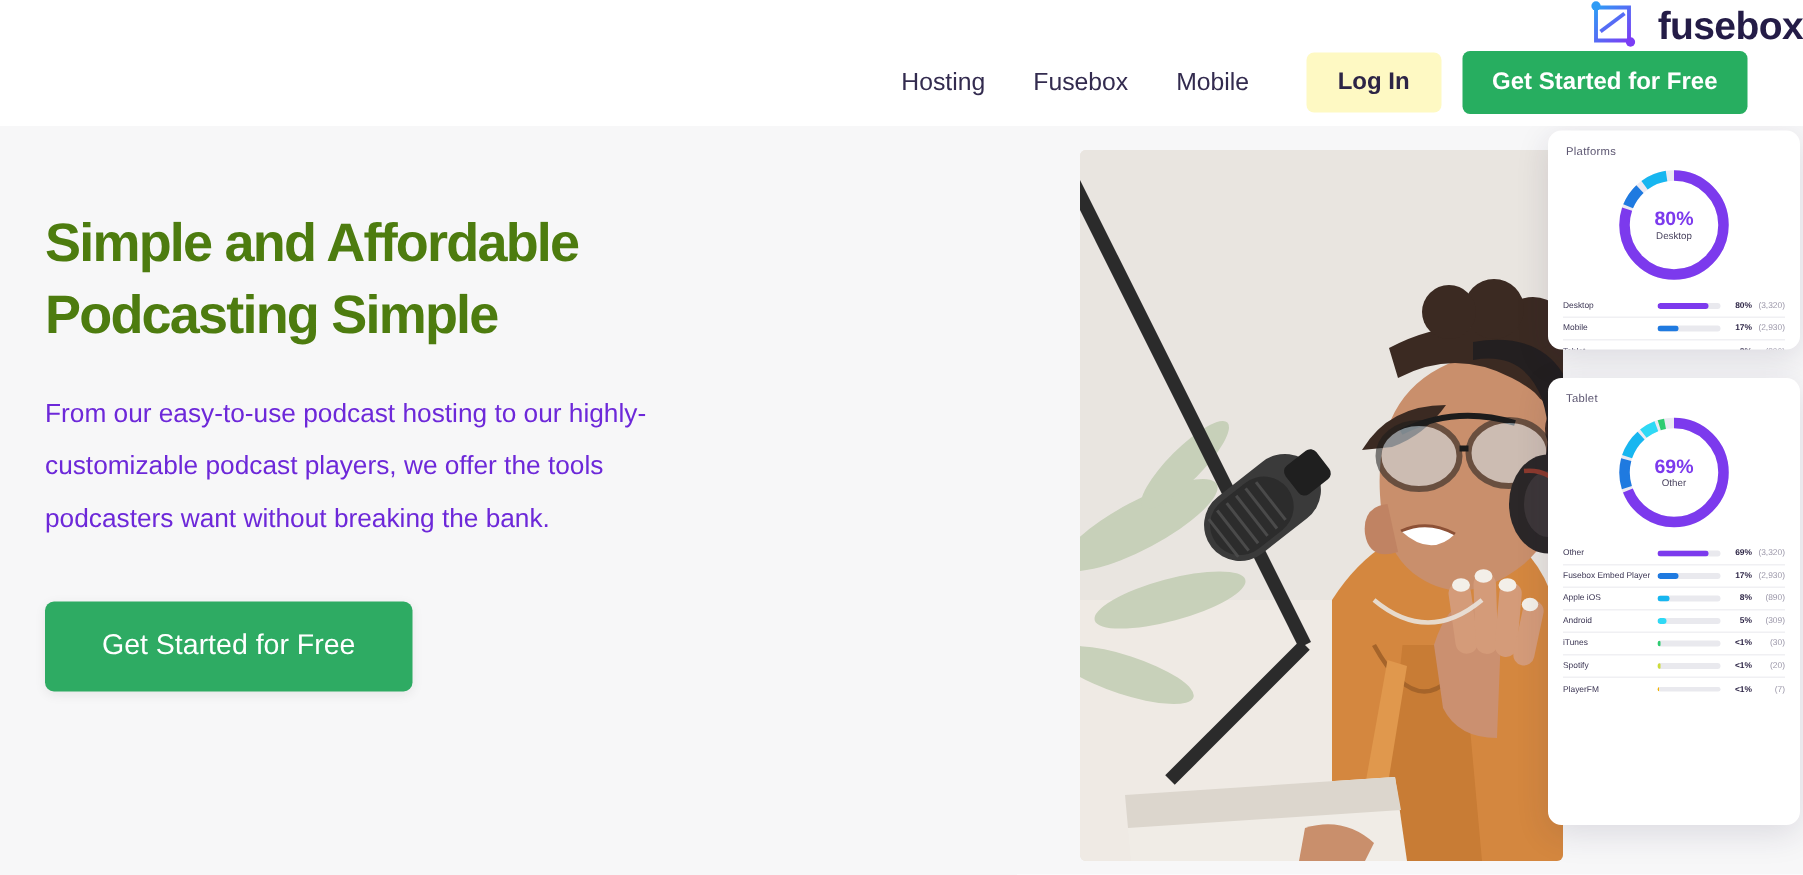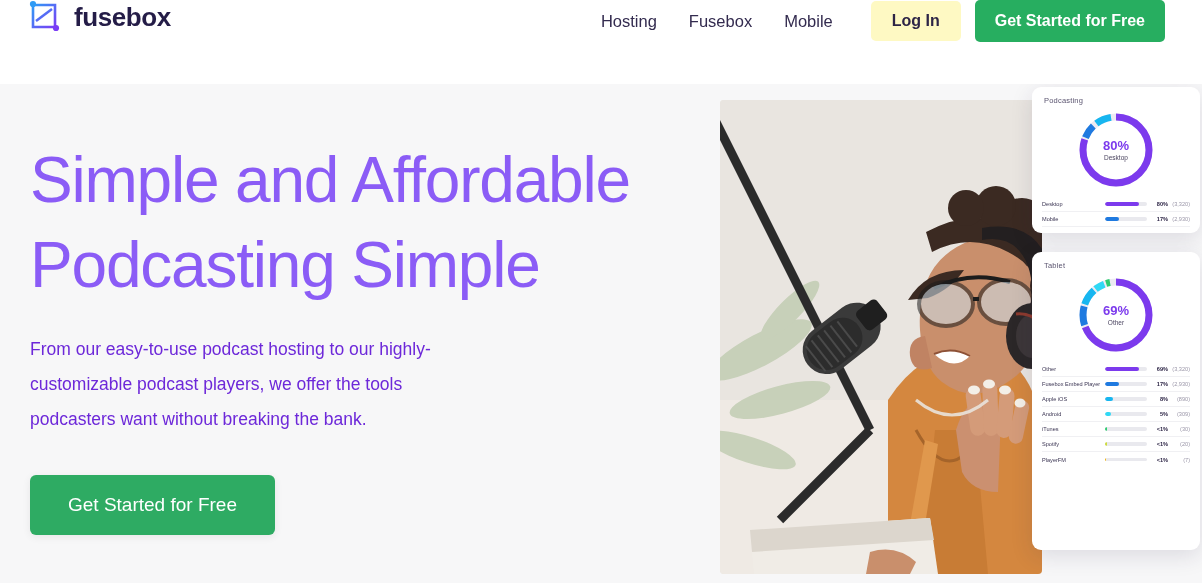--- a/index.html
+++ b/index.html
@@ -9,22 +9,23 @@
     font-family: "Liberation Sans", sans-serif;
     background: #ffffff;
   }
   .page { position: relative; width: 1202px; height: 583px; background: #fff; }
 
   
   .header {
     position: absolute; top: 0; left: 0;
     width: 1202px; height: 84px;
     background: #ffffff;
-    display: flex; align-items: flex-start;
+    display: flex; align-items: flex-end;
     z-index: 50;
+    flex-direction: column;
   }
   .brand { display: flex; align-items: center; gap: 12px; margin-left: 28px; }
   .brand-mark { width: 34px; height: 34px; display: block; }
   .brand-name {
     font-size: 26px; font-weight: bold; color: #241c47;
     letter-spacing: -0.4px;
   }
   .nav { margin-left: auto; display: flex; align-items: center; gap: 0; margin-right: 37px; }
   .nav-link {
     font-size: 16.5px; color: #332b4f; text-decoration: none;
@@ -50,22 +51,22 @@
 
   
   .hero {
     position: absolute; top: 84px; left: 0;
     width: 1202px; height: 499px;
     background: #f7f7f8;
     overflow: hidden;
   }
   .hero-copy { position: absolute; left: 30px; top: 54px; width: 640px; }
   .hero-title {
-    font-size: 64px; line-height: 1.33;
-    font-weight: normal; color: #8b5cf6;
+    font-size: 36px; line-height: 1.33;
+    font-weight: bold; color: #4d7c0f;
     letter-spacing: -1.2px;
   }
   .hero-sub {
     margin-top: 24px;
     font-size: 17.5px; line-height: 2.0;
     color: #6d28d9; max-width: 450px;
   }
   .hero-cta {
     margin-top: 38px;
     background: #2eab63; color: #fff;
@@ -258,21 +259,21 @@
         <path d="M196 300 Q232 330 268 300" fill="none" stroke="#e9e3dc" stroke-width="3" opacity="0.9"></path>
         <g>
           <path d="M30 430 L210 418 L218 474 L34 474 Z" fill="#f0ece6"></path>
           <path d="M30 430 L210 418 L214 440 L32 452 Z" fill="#dcd6cd"></path>
           <path d="M150 452 Q176 444 196 462 L190 474 L146 474 Z" fill="#c98f6c"></path>
         </g>
       </svg>
     </div>
 
     <div class="stat-card" id="card-platforms">
-      <div class="card-title">Podcasting</div>
+      <div class="card-title">Platforms</div>
       <div class="donut-wrap">
         <div class="donut">
           <svg width="82" height="82" viewBox="0 0 82 82">
             <circle cx="41" cy="41" r="33" fill="none" stroke="#eceaf2" stroke-width="7"></circle>
             <circle cx="41" cy="41" r="33" fill="none" stroke="#7c3aed" stroke-width="7" stroke-dasharray="166 41" stroke-linecap="butt"></circle>
             <circle cx="41" cy="41" r="33" fill="none" stroke="#1f7ae0" stroke-width="7" stroke-dasharray="14 193" stroke-dashoffset="-168" stroke-linecap="butt"></circle>
             <circle cx="41" cy="41" r="33" fill="none" stroke="#17b6f0" stroke-width="7" stroke-dasharray="16 191" stroke-dashoffset="-186" stroke-linecap="butt"></circle>
           </svg>
           <div class="donut-center">
             <div class="donut-pct">80%</div>

